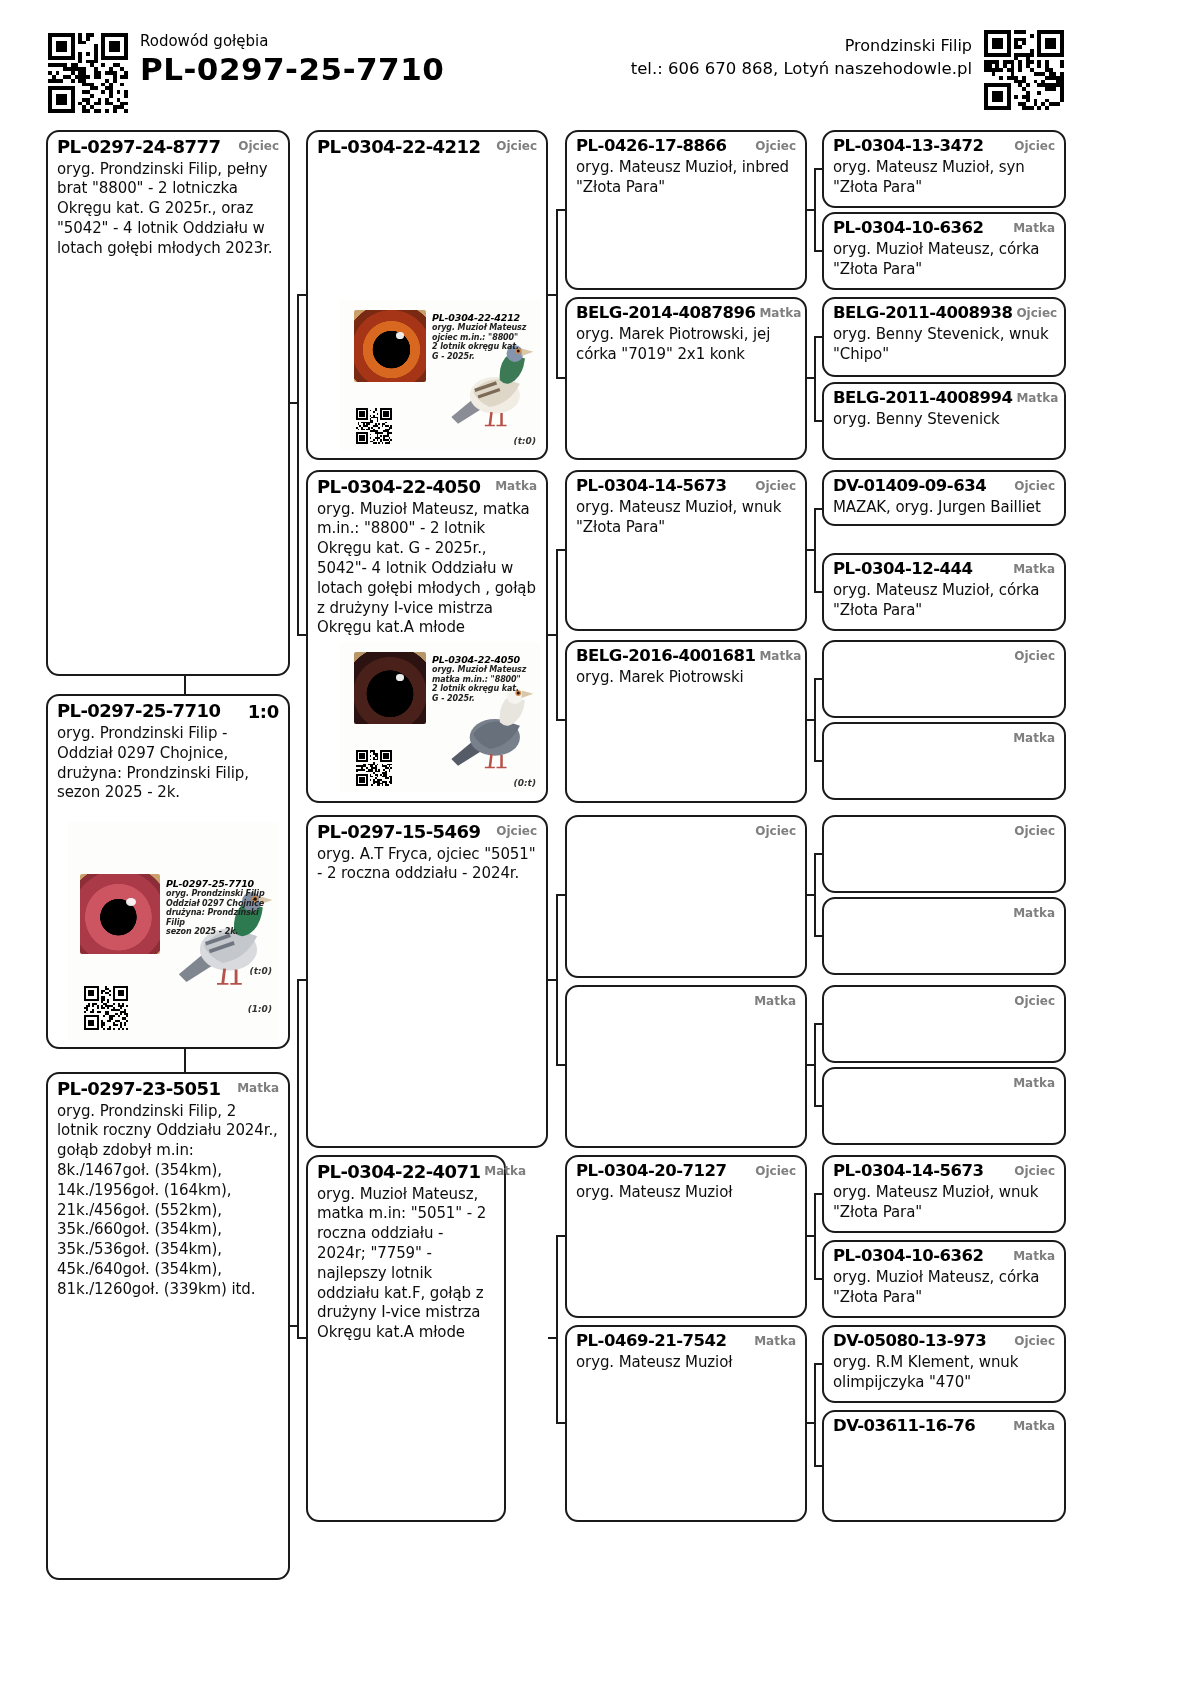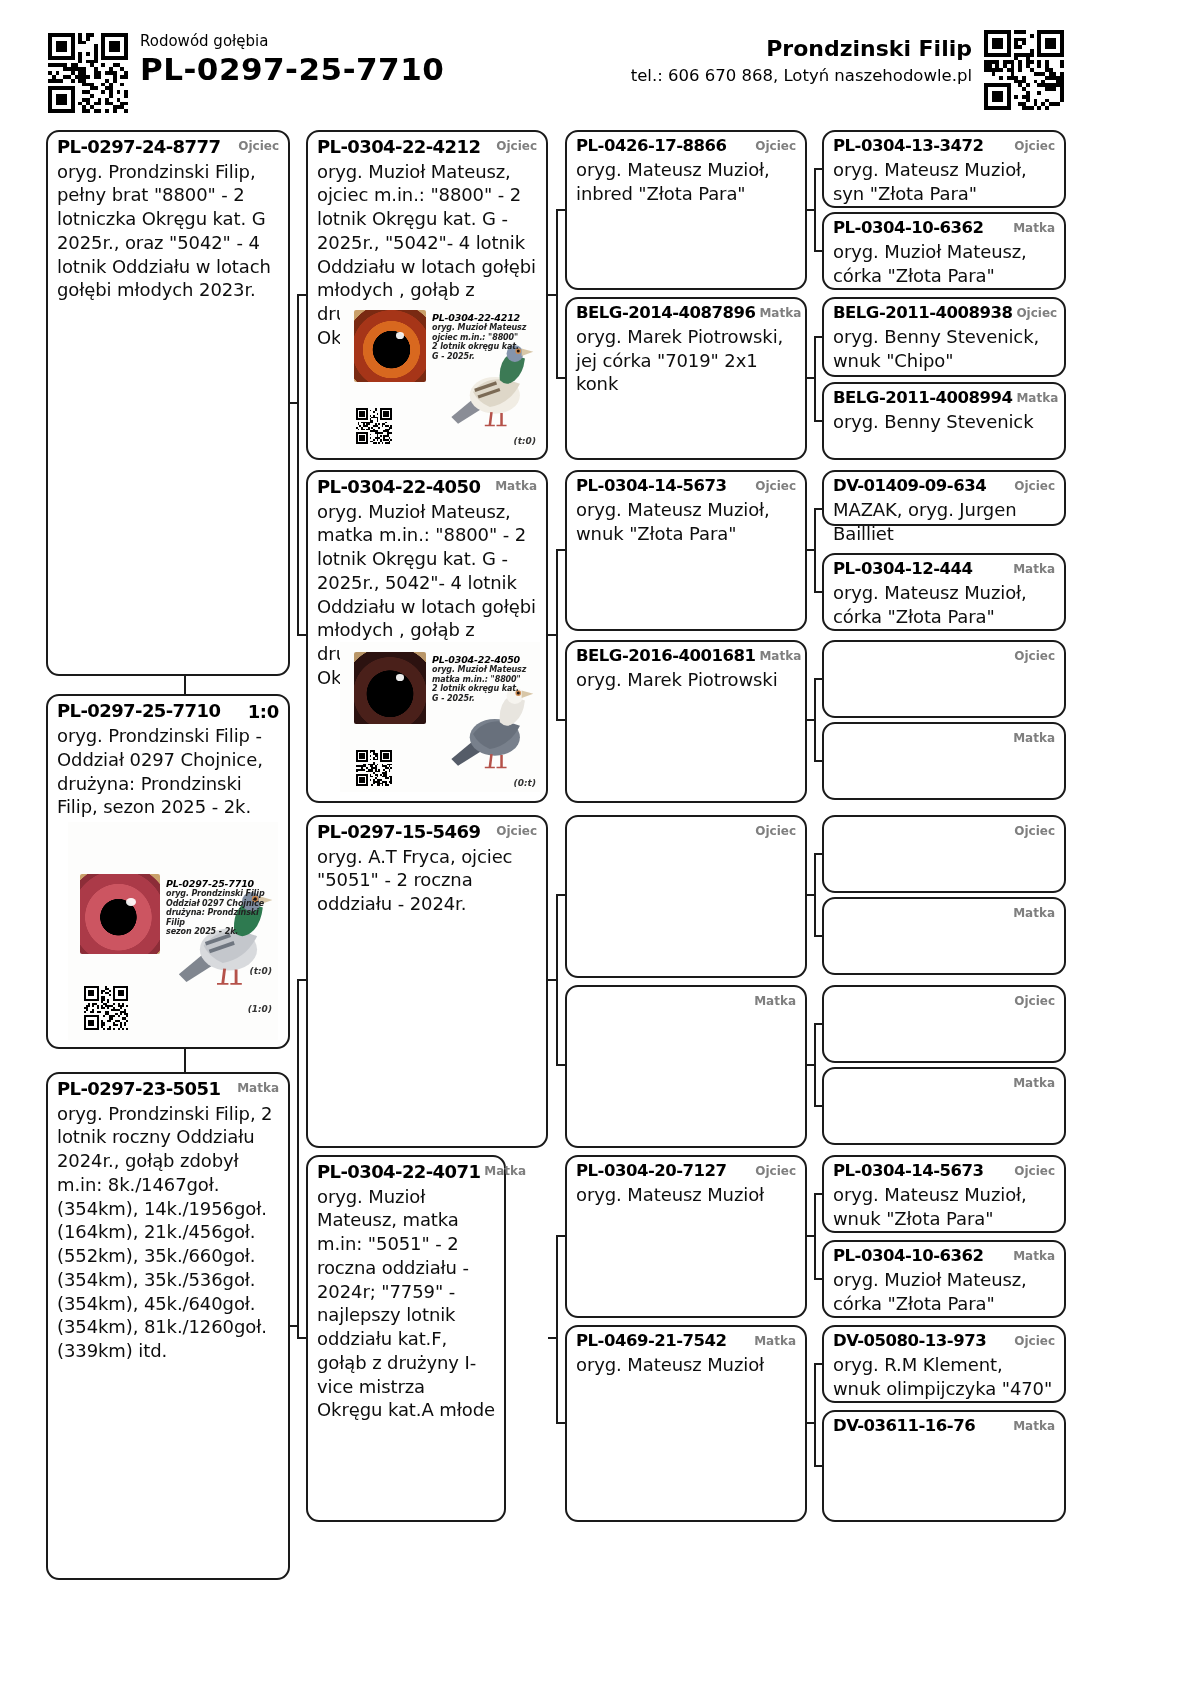--- a/index.html
+++ b/index.html
@@ -7,35 +7,35 @@
         font-family:"DejaVu Sans","Liberation Sans",sans-serif;color:#000;overflow:hidden;}
 
   
   .qr{display:block;}
   .qr-left{position:absolute;left:48px;top:33px;width:80px;height:80px;}
   .qr-right{position:absolute;left:984px;top:30px;width:80px;height:80px;}
   .title-block{position:absolute;left:140px;top:33px;}
   .doc-title{font-size:15px;font-weight:normal;line-height:1.15;}
   .doc-ring{font-size:31px;font-weight:bold;letter-spacing:.5px;line-height:1.15;margin-top:2px;}
   .owner-block{position:absolute;right:228px;top:36px;text-align:right;width:500px;}
-  .owner-name{font-size:22px;font-weight:bold;line-height:1.2;}
+  .owner-name{font-size:16px;font-weight:normal;line-height:1.2;}
   .owner-contact{font-size:16.5px;margin-top:4px;}
 
   
   .wires{position:absolute;left:0;top:0;width:1200px;height:1697px;z-index:0;}
 
   
   .node{position:absolute;box-sizing:border-box;background:#fff;border:2px solid #1a1a1a;
         border-radius:13px;padding:5px 9px 6px 9px;z-index:1;}
   .node-head{position:relative;display:flex;justify-content:space-between;align-items:flex-start;}
   .ring{font-weight:bold;font-size:18px;letter-spacing:-.6px;white-space:nowrap;line-height:1.15;}
   .g34 .ring{font-size:16.5px;letter-spacing:-.5px;}
   .role{font-weight:bold;font-size:12px;color:#7f7f7f;margin-top:2px;margin-left:4px;white-space:nowrap;}
   .score{font-weight:bold;font-size:18px;letter-spacing:-.3px;margin-top:0;}
-  .desc{font-size:18px;line-height:1.32;letter-spacing:-.1px;margin-top:2px;color:#0d0d0d;}
+  .desc{font-size:15px;line-height:1.32;letter-spacing:-.1px;margin-top:2px;color:#0d0d0d;}
 
   
   .photo{position:absolute;font-style:italic;z-index:2;background:#fdfdfc;}
   .eye{position:absolute;border-radius:2px;}
   .eye::after{content:"";position:absolute;left:58%;top:30%;width:12%;height:10%;
               background:rgba(255,255,255,.92);border-radius:50%;}
   .photo--4212 .eye{background:radial-gradient(circle at 52% 55%, #000 0 34%, #d8681f 35% 52%,
                     #a63518 53% 72%, #7a2a12 73% 86%, #caa16b 87% 100%);}
   .photo--4050 .eye{background:radial-gradient(circle at 50% 58%, #000 0 42%, #4a201a 43% 66%,
                     #2c1210 67% 86%, #b99668 87% 100%);}
@@ -512,21 +512,20 @@
       <span class="role">Matka</span>
     </div>
     <div class="desc">oryg. Prondzinski Filip, 2 lotnik roczny Oddziału 2024r., gołąb zdobył m.in: 8k./1467goł. (354km), 14k./1956goł. (164km), 21k./456goł. (552km), 35k./660goł. (354km), 35k./536goł. (354km), 45k./640goł. (354km), 81k./1260goł. (339km) itd.</div>
   </div>
 
   <div class="node" style="left:306px;top:130px;width:242px;height:330px">
     <div class="node-head">
       <span class="ring">PL-0304-22-4212</span>
       <span class="role">Ojciec</span>
     </div>
-    <div class="desc">oryg. Muzioł Mateusz, ojciec m.in.: "8800" - 2 lotnik Okręgu kat. G - 2025r., "5042"- 4 lotnik Oddziału w lotach gołębi młodych , gołąb z drużyny I-vice mistrza Okręgu kat.A młode.</div>
     <div class="photo photo--4212" style="left:32px;top:168px;width:200px;height:150px">
       <div class="eye" style="left:14px;top:10px;width:72px;height:72px"></div>
       <div class="pcap" style="left:92px;top:12px;width:96px">
         <div class="pcap-title">PL-0304-22-4212</div>
         <div class="pcap-line">oryg. Muzioł Mateusz</div>
         <div class="pcap-line">ojciec m.in.: "8800"</div>
         <div class="pcap-line">2 lotnik okręgu kat. G - 2025r.</div>
       </div>
       <svg class="pigeon" style="right:0;top:28px;width:92px;height:118px" viewBox="0 0 110 120">
         <polygon class="pg-tail" points="4,96 40,66 50,80 12,104"></polygon>

